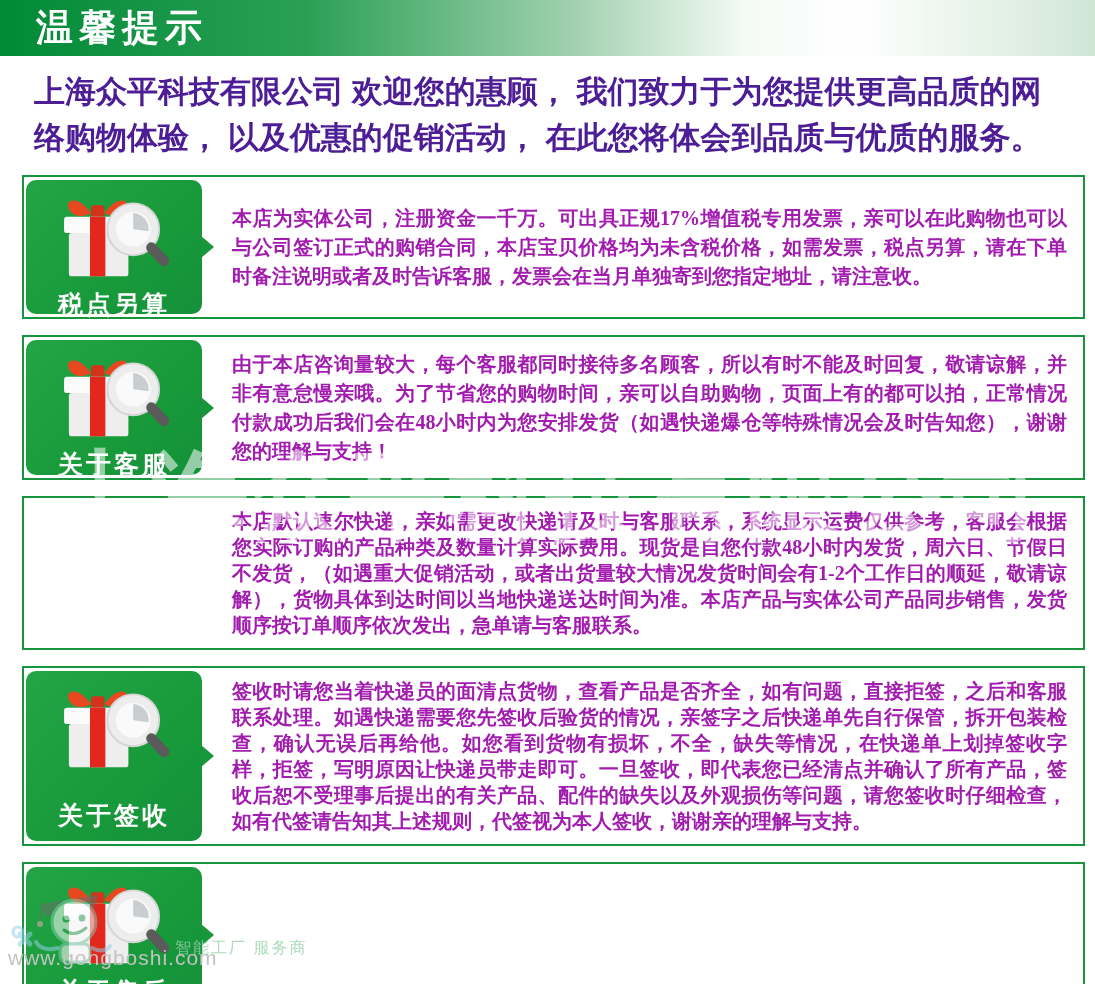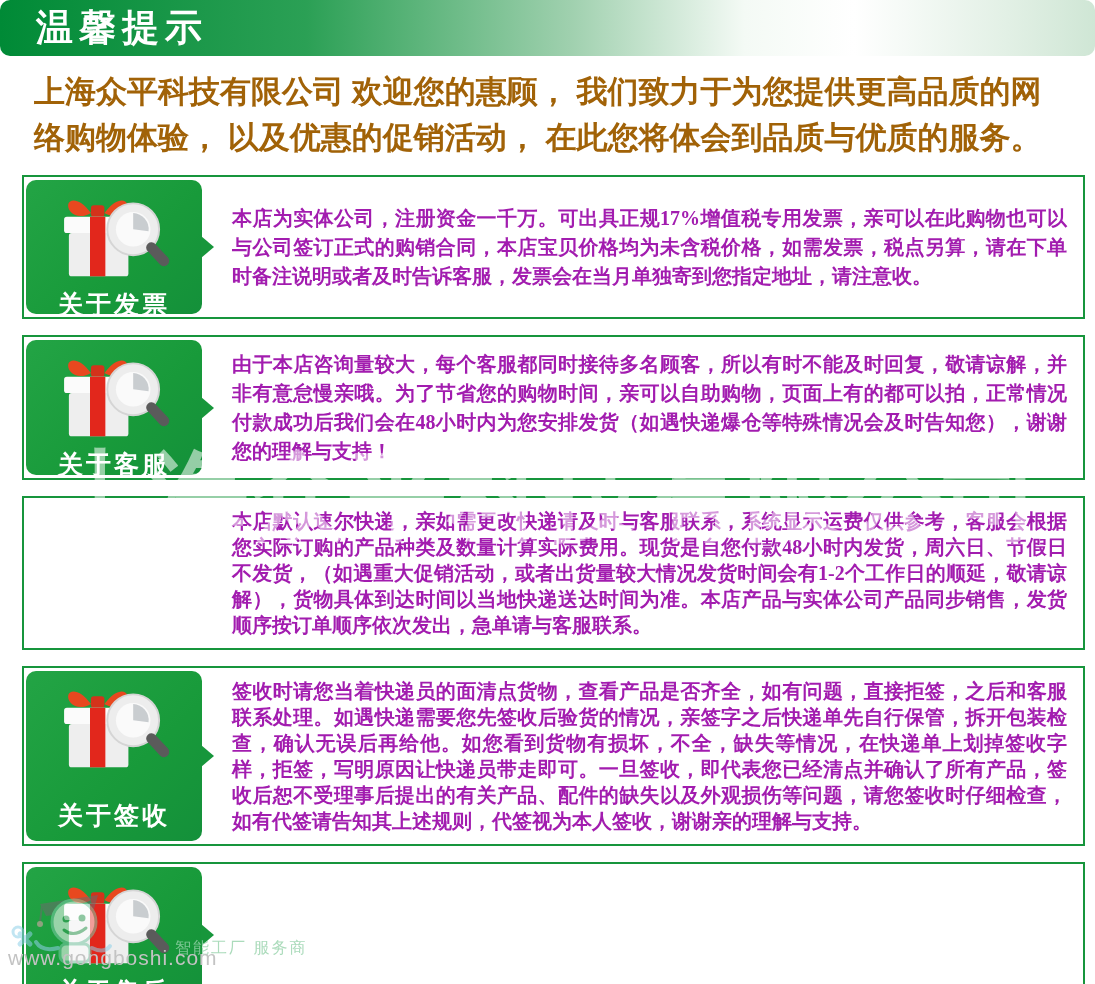--- a/index.html
+++ b/index.html
@@ -5,29 +5,28 @@
   * { margin:0; padding:0; box-sizing:border-box; }
   html,body { background:#ffffff; }
   .page {
     position:relative; width:1095px; height:984px; background:#ffffff;
     overflow:hidden; font-family:"Liberation Sans", sans-serif;
   }
   
   .header {
     height:56px; display:flex; align-items:center; padding-left:36px;
     background:linear-gradient(90deg,#008a36 0%,#2ba055 28%,#9fd0ae 52%,#f4faf5 68%,#ffffff 78%,#e2f0e5 92%,#cfe6d5 100%);
-    border-radius:10px;
   }
   .header-title {
     color:#ffffff; font-size:37px; font-weight:bold; letter-spacing:6px;
     font-family:"Liberation Serif", serif;
   }
   
   .intro {
-    margin:13px 34px 0 34px; color:#a16207; font-weight:bold;
+    margin:13px 34px 0 34px; color:#4c1d95; font-weight:bold;
     font-size:31px; line-height:46px; font-family:"Liberation Serif", serif;
   }
   .intro .line { white-space:nowrap; }
   
   .sections { margin:14px 10px 0 22px; }
   .section {
     position:relative; border:2px solid #17953c; background:#ffffff;
     margin-bottom:16px; display:flex; align-items:center;
     padding:10px 16px 10px 208px;
   }
@@ -96,21 +95,21 @@
             <rect x="36" y="18" width="14" height="12" rx="3" fill="#d3331b"></rect>
             <rect x="8" y="30" width="72" height="17" rx="3" fill="#fbfbfb"></rect>
             <rect x="13" y="47" width="62" height="45" rx="3" fill="#eeeeee"></rect>
             <rect x="35" y="30" width="16" height="62" fill="#e2271c"></rect>
             <circle cx="80" cy="43" r="27" fill="#ededed" stroke="#d5d5d5" stroke-width="2"></circle>
             <circle cx="80" cy="43" r="18" fill="#fafafa"></circle>
             <path d="M80,43 L80,26 A17,17 0 0,1 96,45 Z" fill="#c9cdd0"></path>
             <line x1="99" y1="62" x2="112" y2="76" stroke="#5b5b5b" stroke-width="11" stroke-linecap="round"></line>
           </svg>
         </span>
-        <span class="panel-label">关于发票</span>
+        <span class="panel-label">税点另算</span>
       </div>
       <div class="section-text">本店为实体公司，注册资金一千万。可出具正规17%增值税专用发票，亲可以在此购物也可以与公司签订正式的购销合同，本店宝贝价格均为未含税价格，如需发票，税点另算，请在下单时备注说明或者及时告诉客服，发票会在当月单独寄到您指定地址，请注意收。</div>
     </div>
 
     <div class="section s2">
       <div class="panel">
         <span class="gift">
           <svg width="118" height="96" viewBox="0 0 120 100">
             <path d="M36,26 C20,4 6,14 15,25 C20,31 30,30 36,26 Z" fill="#e8481f"></path>
             <path d="M50,26 C66,4 80,14 71,25 C66,31 56,30 50,26 Z" fill="#e8481f"></path>

